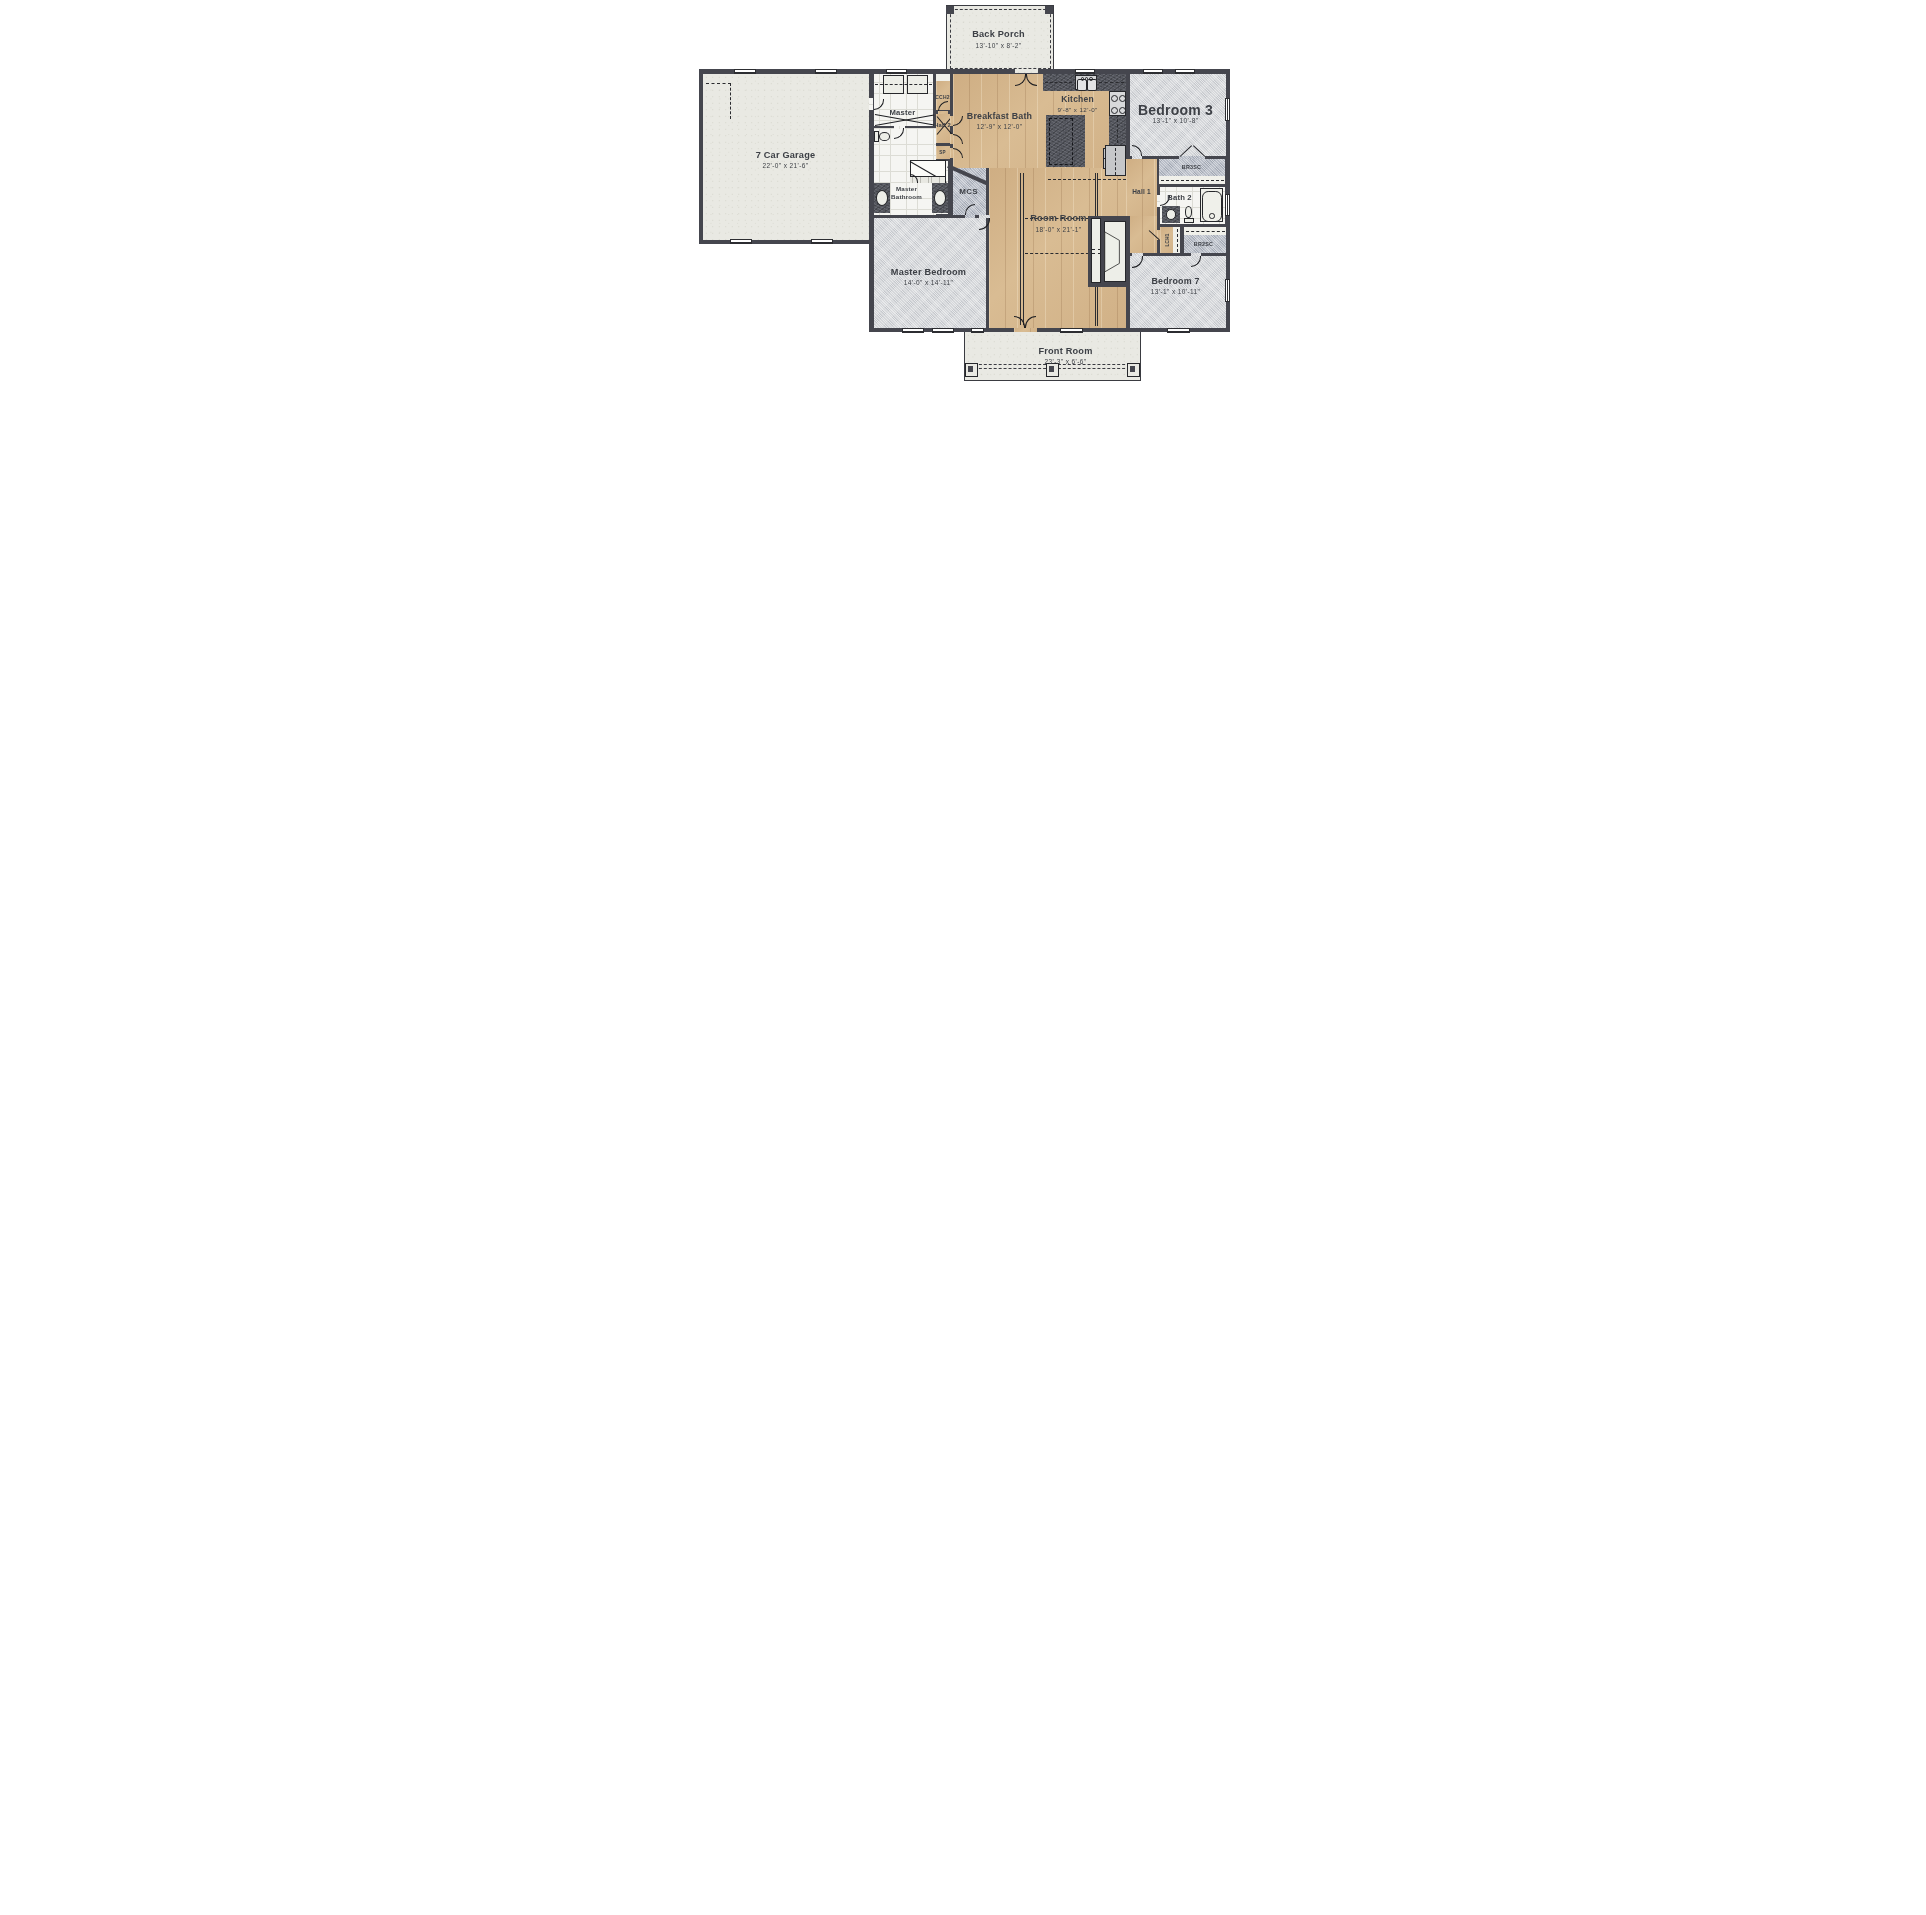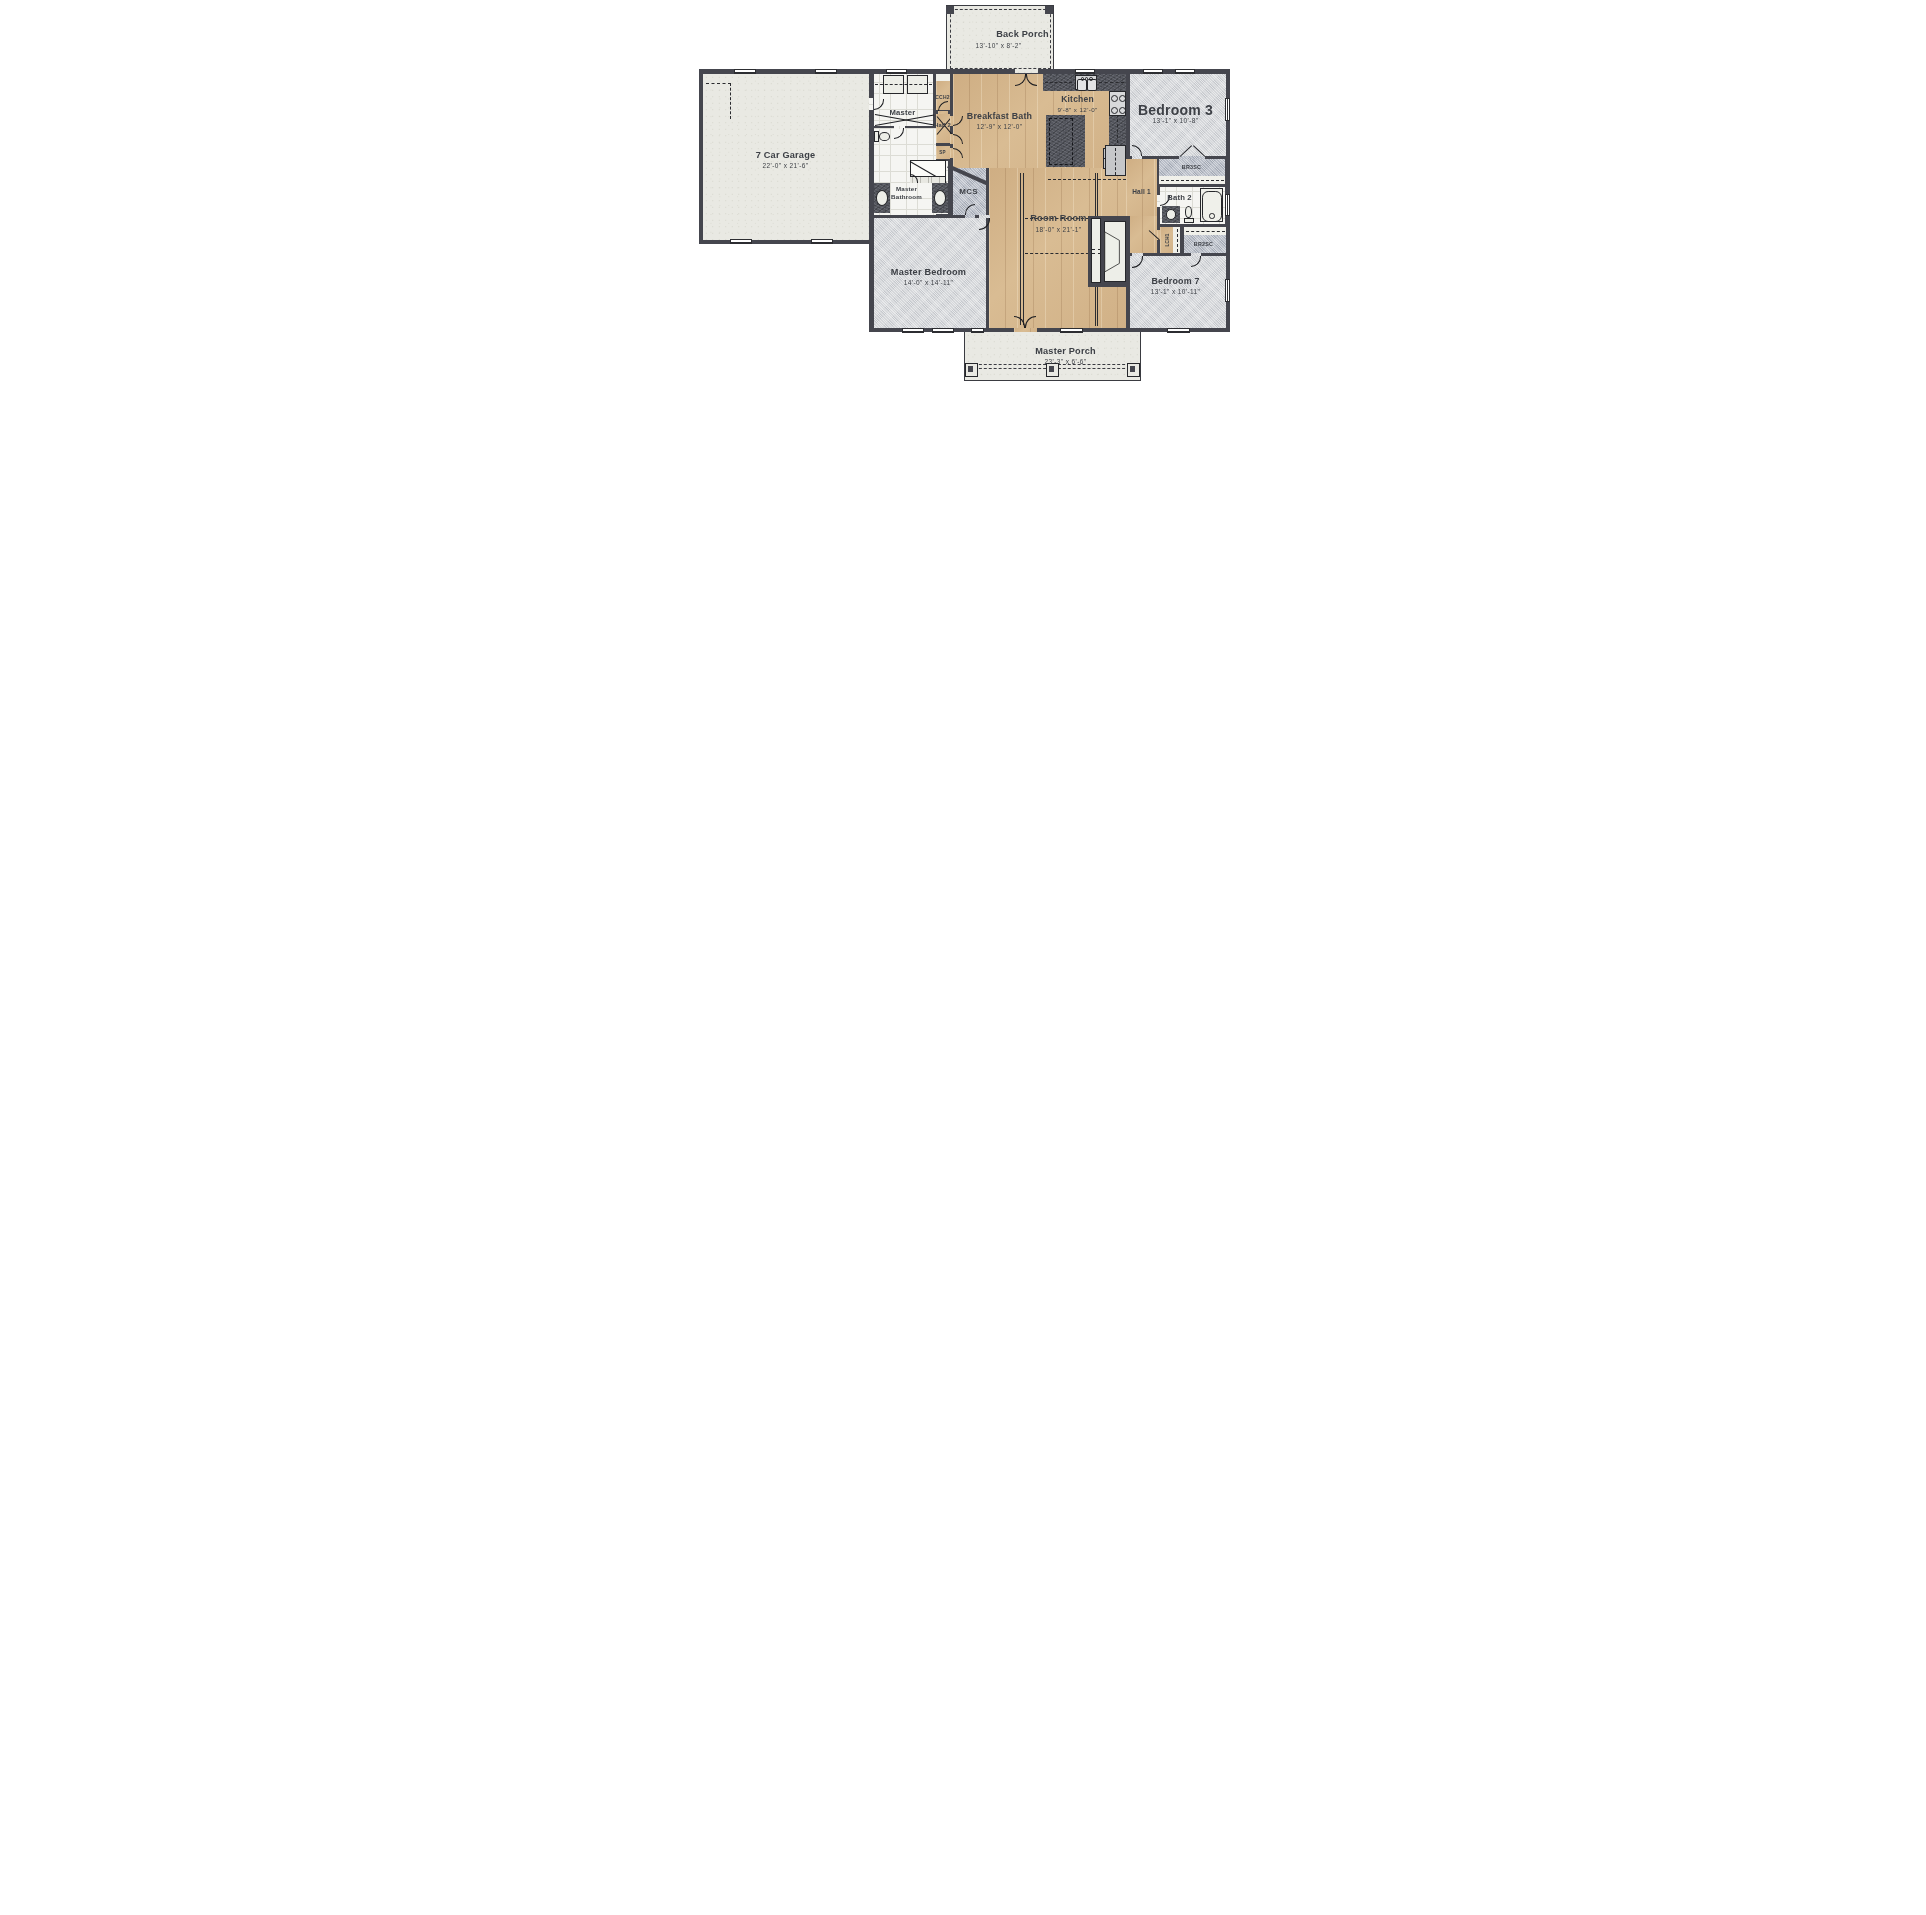--- a/index.html
+++ b/index.html
@@ -227,21 +227,21 @@
   <div class="winh" style="left:117px;top:237px;width:22px;height:5px;"></div>
   <div class="winv" style="left:531px;top:96px;width:5px;height:22.3px;"></div>
   <div class="winv" style="left:531px;top:192px;width:5px;height:21.6px;"></div>
   <div class="winv" style="left:531px;top:277px;width:5px;height:22.3px;"></div>
   <div class="winh" style="left:208px;top:326px;width:22.3px;height:5px;"></div>
   <div class="winh" style="left:238px;top:326px;width:22.3px;height:5px;"></div>
   <div class="winh" style="left:277px;top:326px;width:13px;height:5px;"></div>
   <div class="winh" style="left:366px;top:326px;width:23px;height:5px;"></div>
   <div class="winh" style="left:473px;top:326px;width:23px;height:5px;"></div>
 
-  <div class="lbl" style="left:305px;top:32px;font-size:9.2px;margin-left:24px;">Back Porch</div>
+  <div class="lbl" style="left:305px;top:32px;font-size:9.2px;">Back Porch</div>
   <div class="lbl dims" style="left:305px;top:43px;font-size:6.5px;">13'-10" x 8'-2"</div>
 
   <div class="lbl" style="left:92px;top:153px;font-size:9.2px;">7 Car Garage</div>
   <div class="lbl dims" style="left:92px;top:163px;font-size:6.5px;">22'-0" x 21'-6"</div>
 
   <div class="lbl" style="left:209px;top:110px;font-size:7.7px;">Master</div>
   <div class="lbl" style="left:249px;top:95px;font-size:5px;">CCH2</div>
   <div class="lbl" style="left:249px;top:123px;font-size:5.8px;">Hall 2</div>
   <div class="lbl" style="left:249px;top:150px;font-size:4.6px;">SP</div>
 
@@ -267,17 +267,17 @@
 
   <div class="lbl" style="left:473px;top:238px;font-size:4.6px;transform:translate(-50%,-50%) rotate(-90deg);">LCH1</div>
   <div class="lbl" style="left:510px;top:242px;font-size:5.4px;">BR2SC</div>
 
   <div class="lbl" style="left:235px;top:270px;font-size:9.2px;">Master Bedroom</div>
   <div class="lbl dims" style="left:235px;top:280px;font-size:6.5px;">14'-0" x 14'-11"</div>
 
   <div class="lbl" style="left:482px;top:279px;font-size:8.9px;">Bedroom 7</div>
   <div class="lbl dims" style="left:482px;top:289px;font-size:6.5px;">13'-1" x 10'-11"</div>
 
-  <div class="lbl" style="left:372px;top:349px;font-size:9.2px;">Master Porch</div>
+  <div class="lbl" style="left:372px;top:349px;font-size:9.2px;">Front Room</div>
   <div class="lbl dims" style="left:372px;top:359px;font-size:6.5px;">23'-3" x 6'-6"</div>
 
 </div>
 
 
 </body></html>

